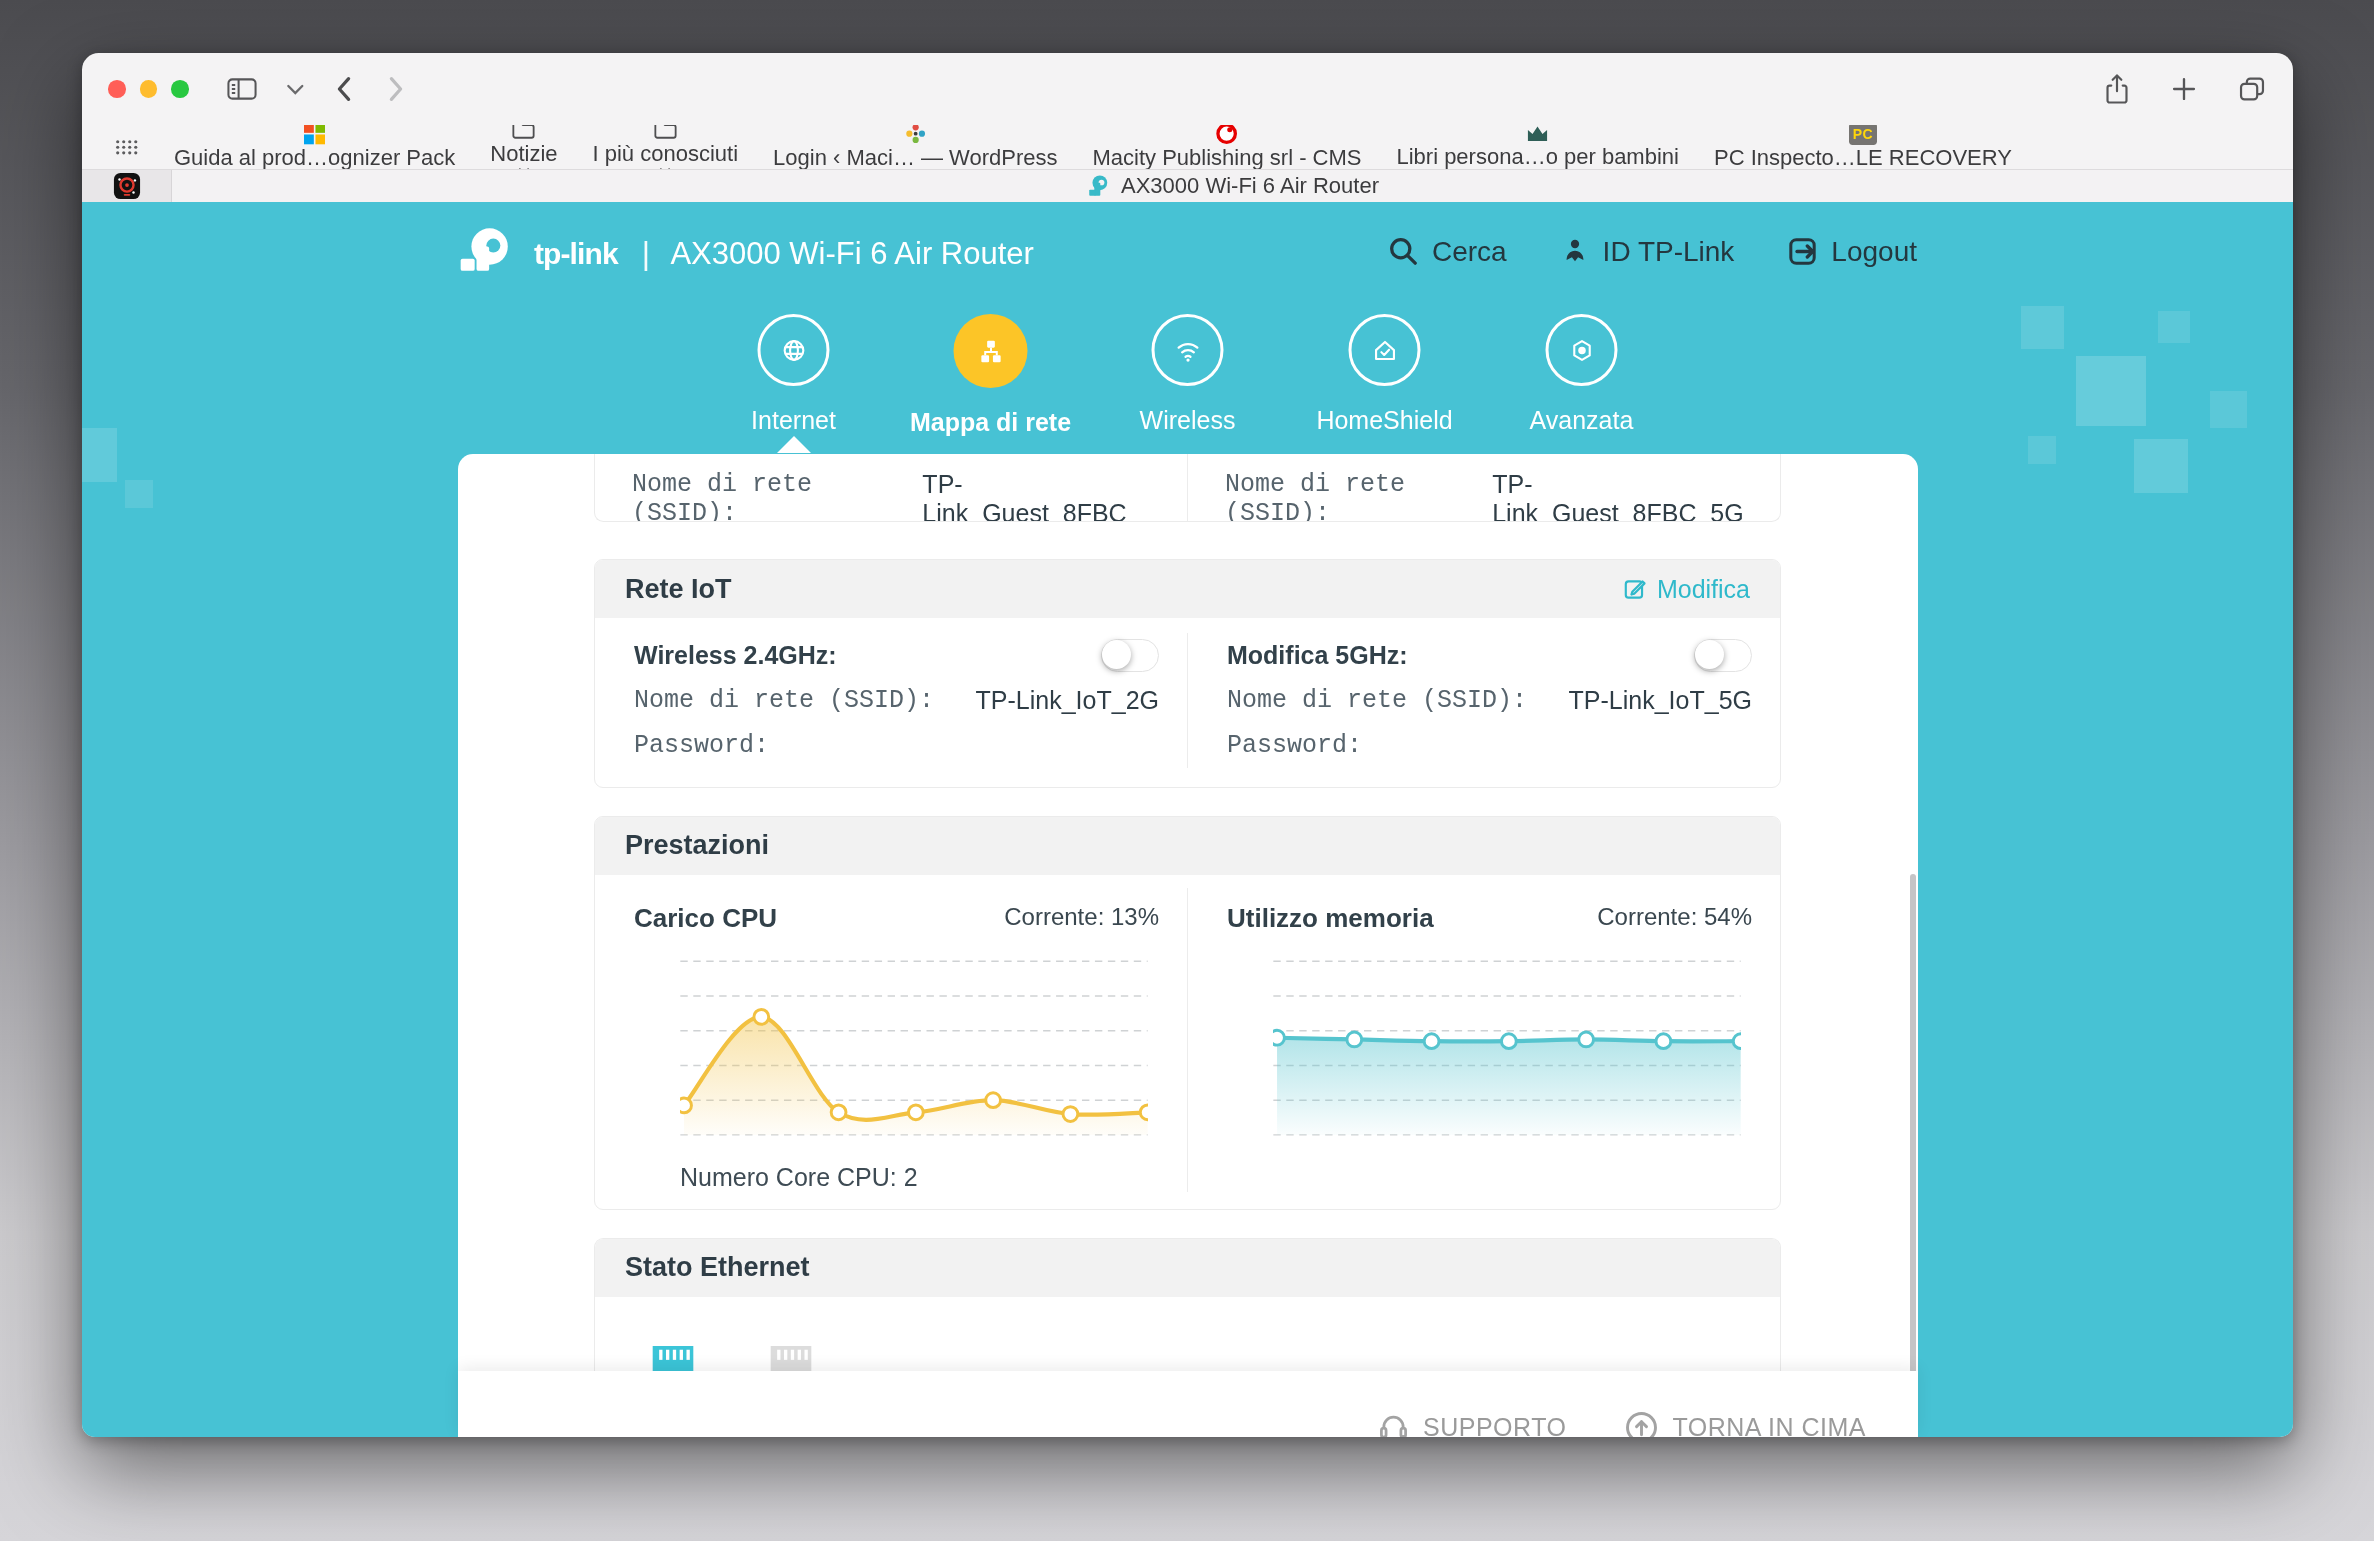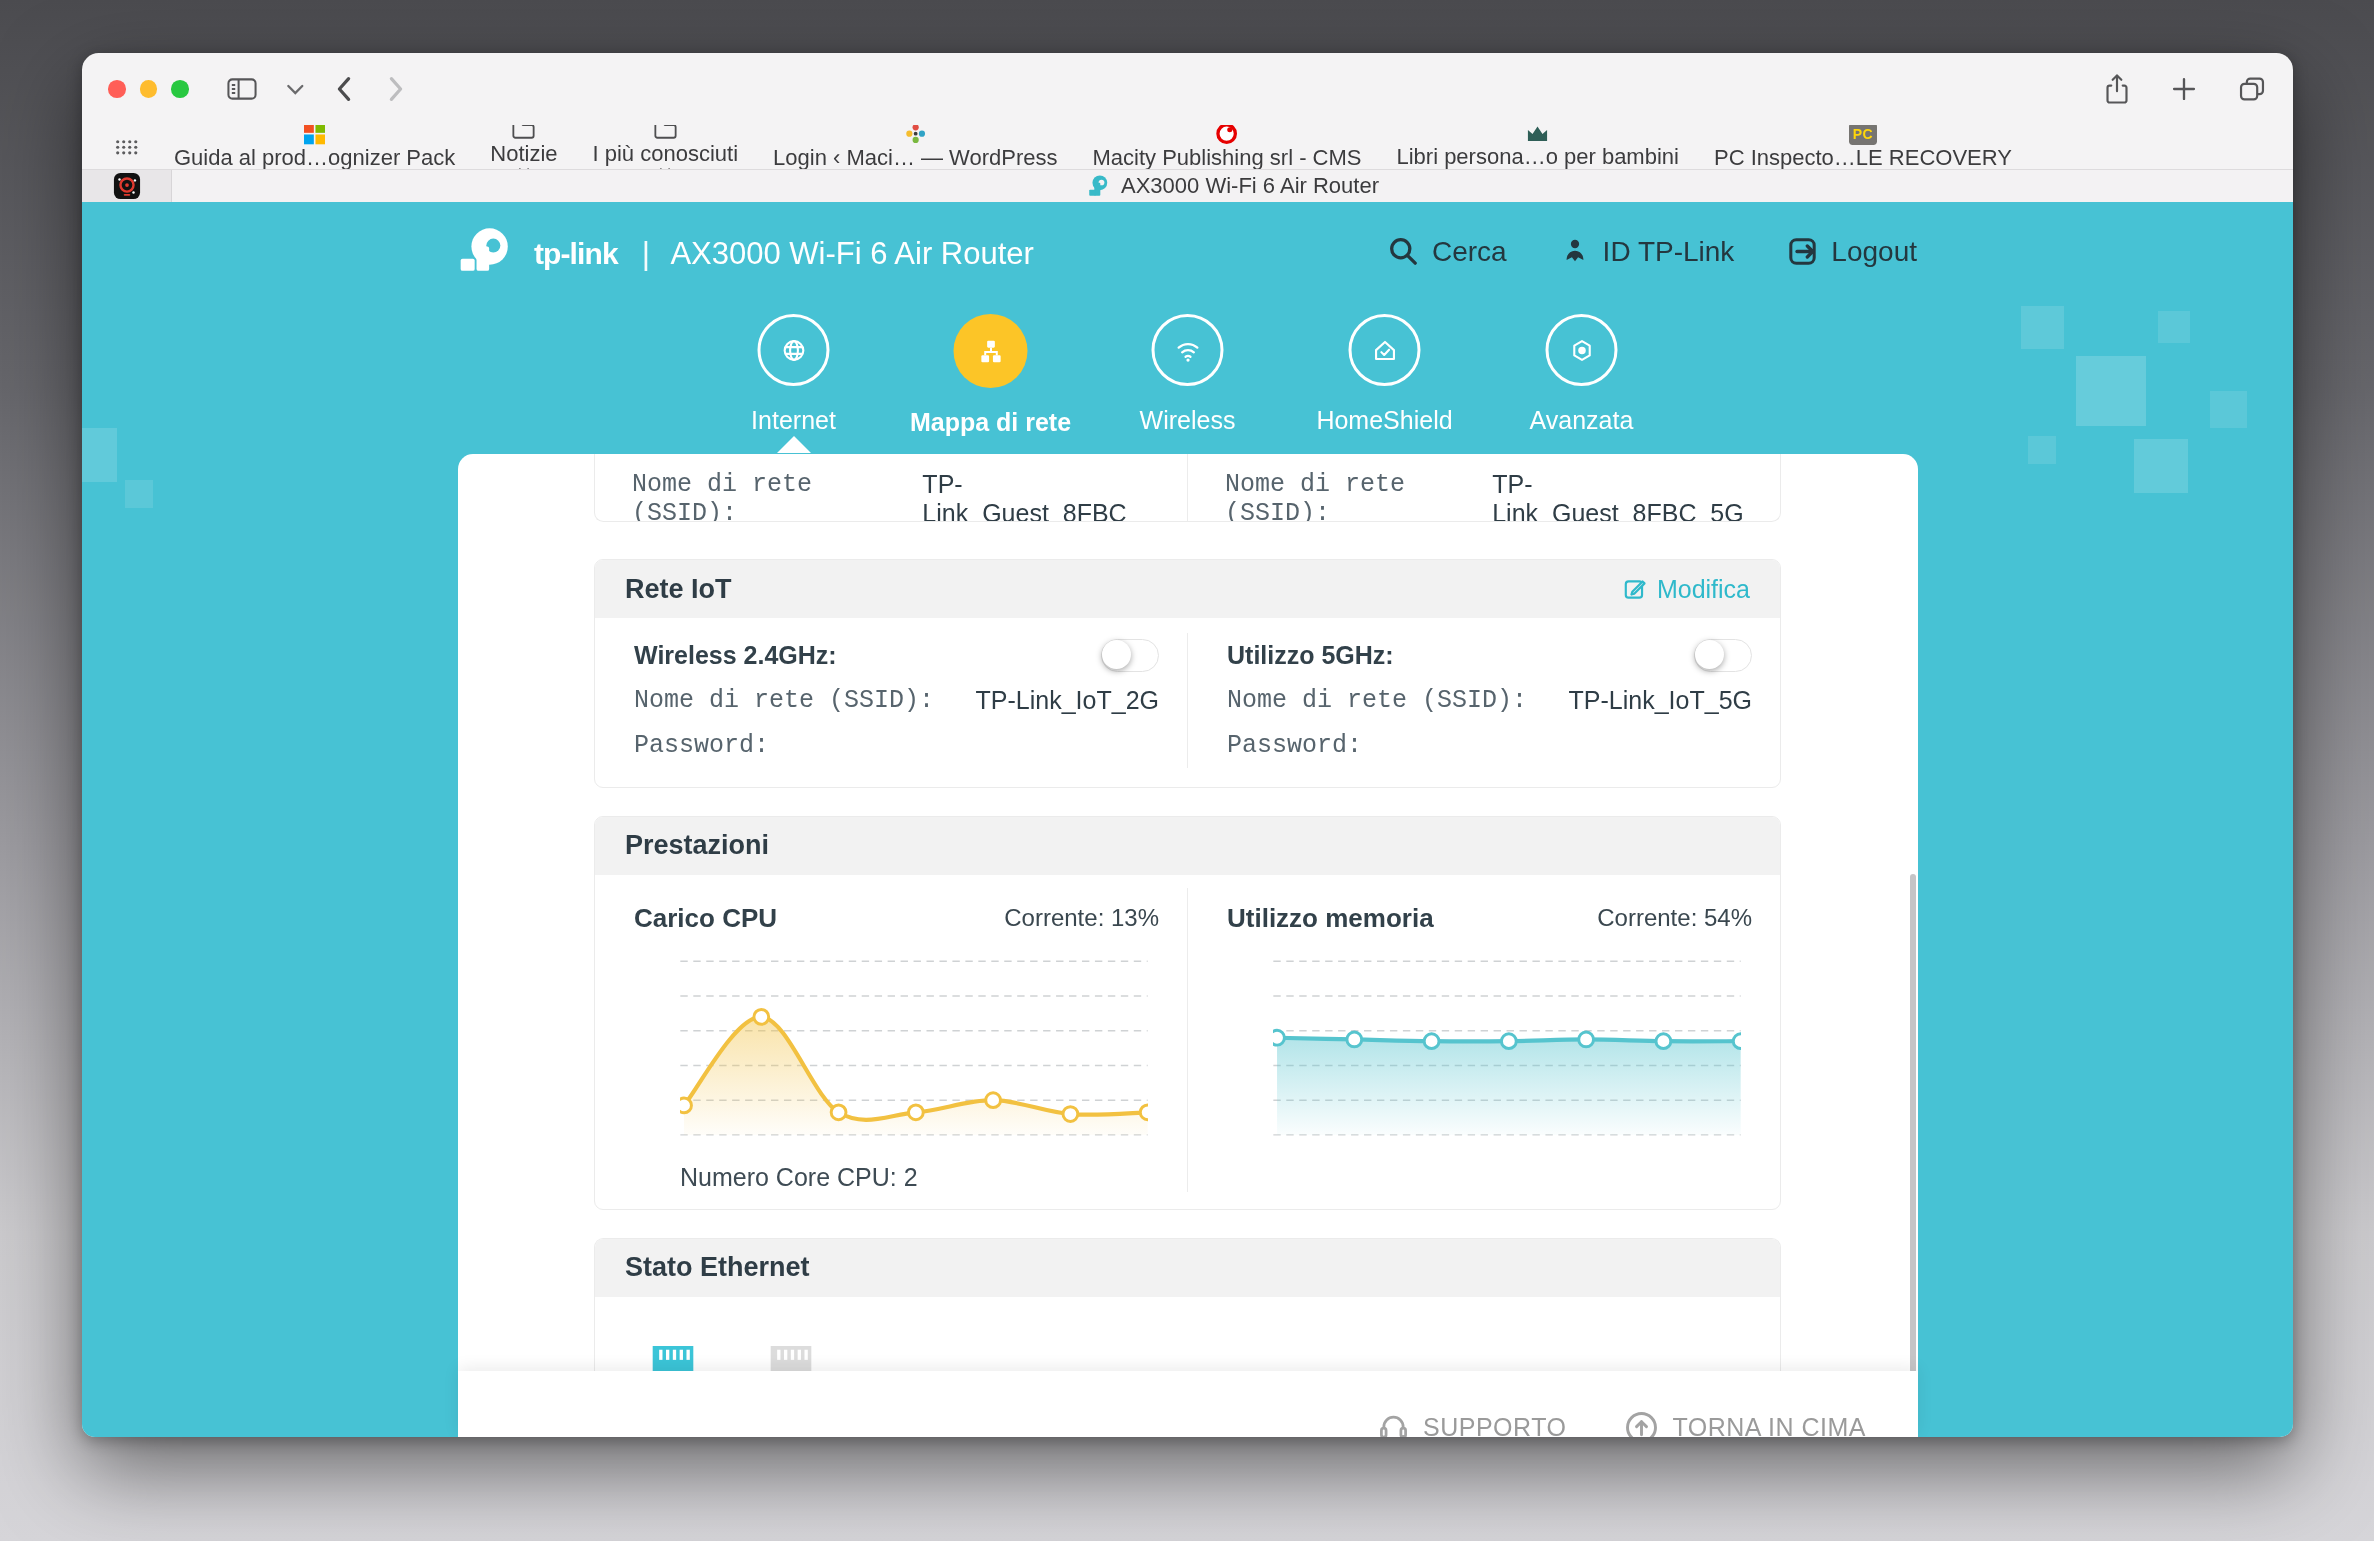--- a/index.html
+++ b/index.html
@@ -90,21 +90,21 @@
   .blbl { font-size:25px; font-weight:bold; color:#32414a; }
   .toggle { width:58px; height:33px; border-radius:16.7px; background:#fff; border:1.9px solid #e3e3e3;
     position:relative; cursor:pointer; }
   .knob { position:absolute; left:0px; top:0px; width:29px; height:29px; border-radius:50%;
     background:#fff; box-shadow:0 1.9px 6.5px rgba(0,0,0,.35); }
 
   .perf { margin-top:28px; }
   .perf-body { display:flex; padding:13px 0 16.7px; }
   .p-col { flex:1; padding:0 28px 0 39px; }
   .p-col:first-child { border-right:1.9px solid #ececec; }
-  .perf-head { display:flex; justify-content:space-between; align-items:center; margin:15px 0 7.4px; }
+  .perf-head { display:flex; justify-content:space-between; align-items:flex-start; margin:15px 0 7.4px; }
   .chart-title { font-size:26px; font-weight:bold; color:#32414a; }
   .chart-cur { font-size:24px; color:#3a474f; }
   svg.chart { width:468px; height:211px; display:block; margin:7.4px 0 0 46px; overflow:hidden; }
   .note { margin:11px 0 0 46px; font-size:25px; color:#3e4b54; }
 
   .eth { margin-top:28px; border-bottom:none; border-radius:9.3px 9.3px 0 0; }
   .eth-body { height:139px; padding:45px 0 0 54px; display:flex; gap:70px; }
 
   .scroll-thumb { position:absolute; right:1.9px; top:420px; width:6.5px; height:499px;
     background:#c5c4c6; border-radius:3.7px; }
@@ -421,21 +421,21 @@
                 <span class="lbl">Nome di rete (SSID):</span>
                 <span class="val">TP-Link_IoT_2G</span>
               </div>
               <div class="row">
                 <span class="lbl">Password:</span>
                 <span class="val"></span>
               </div>
             </div>
             <div class="io-col">
               <div class="row">
-                <span class="blbl">Utilizzo 5GHz:</span>
+                <span class="blbl">Modifica 5GHz:</span>
                 <span class="toggle">
                       <span class="knob"></span>
                     </span>
               </div>
               <div class="row">
                 <span class="lbl">Nome di rete (SSID):</span>
                 <span class="val">TP-Link_IoT_5G</span>
               </div>
               <div class="row">
                 <span class="lbl">Password:</span>

